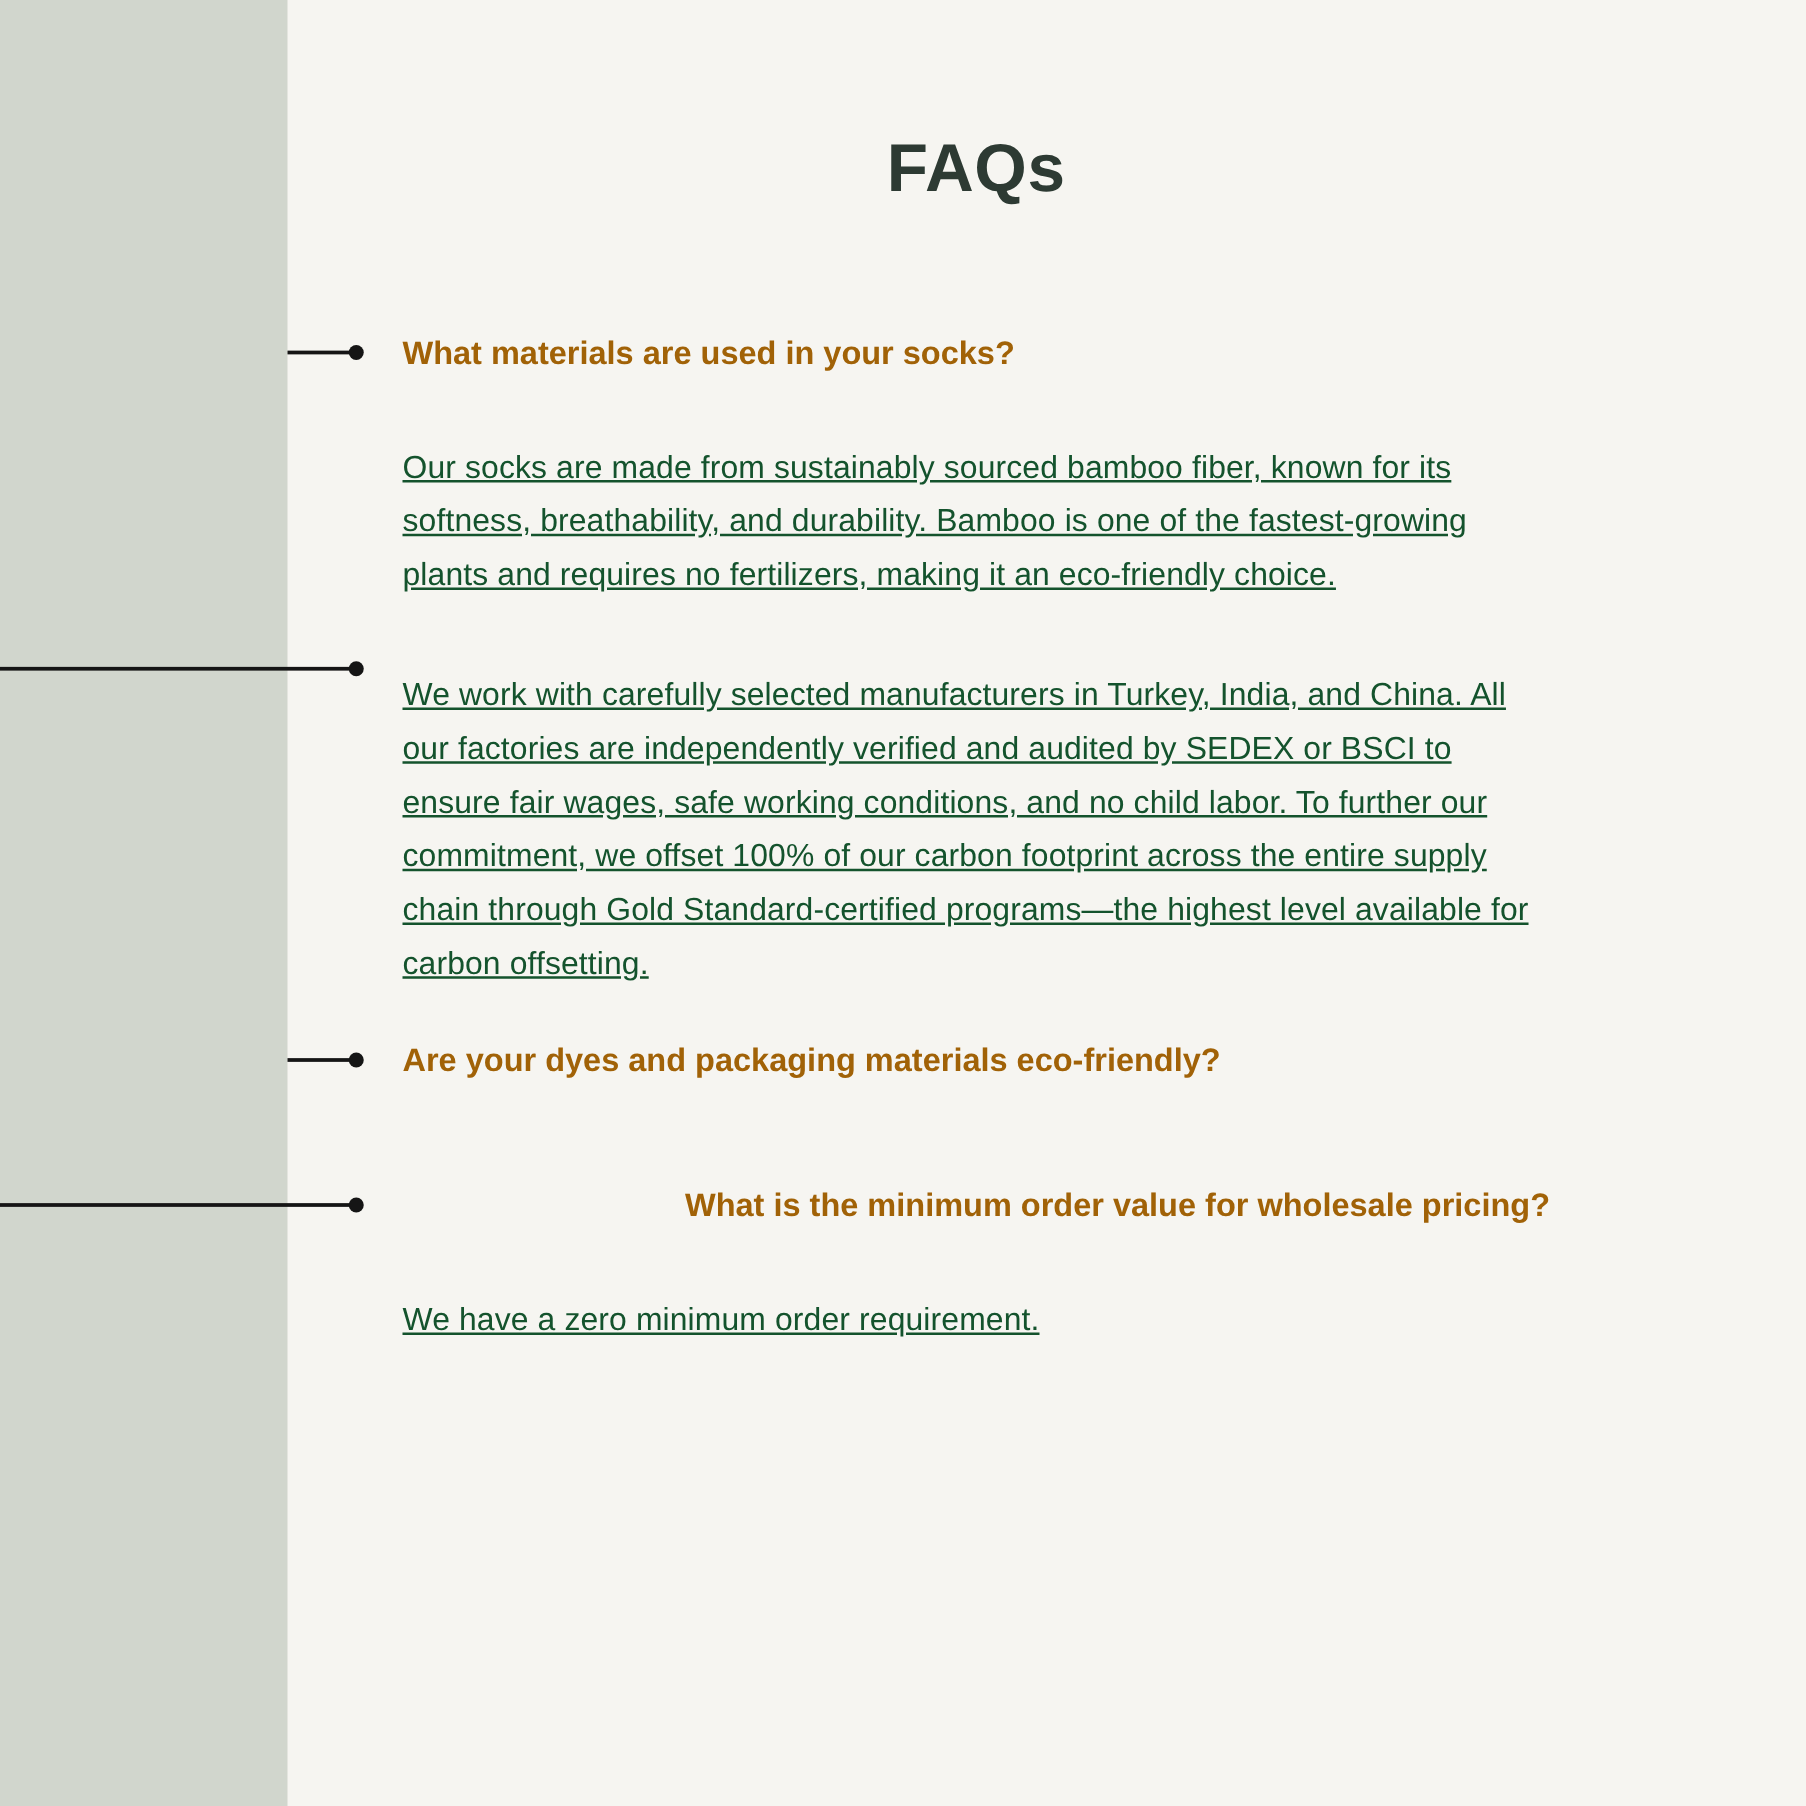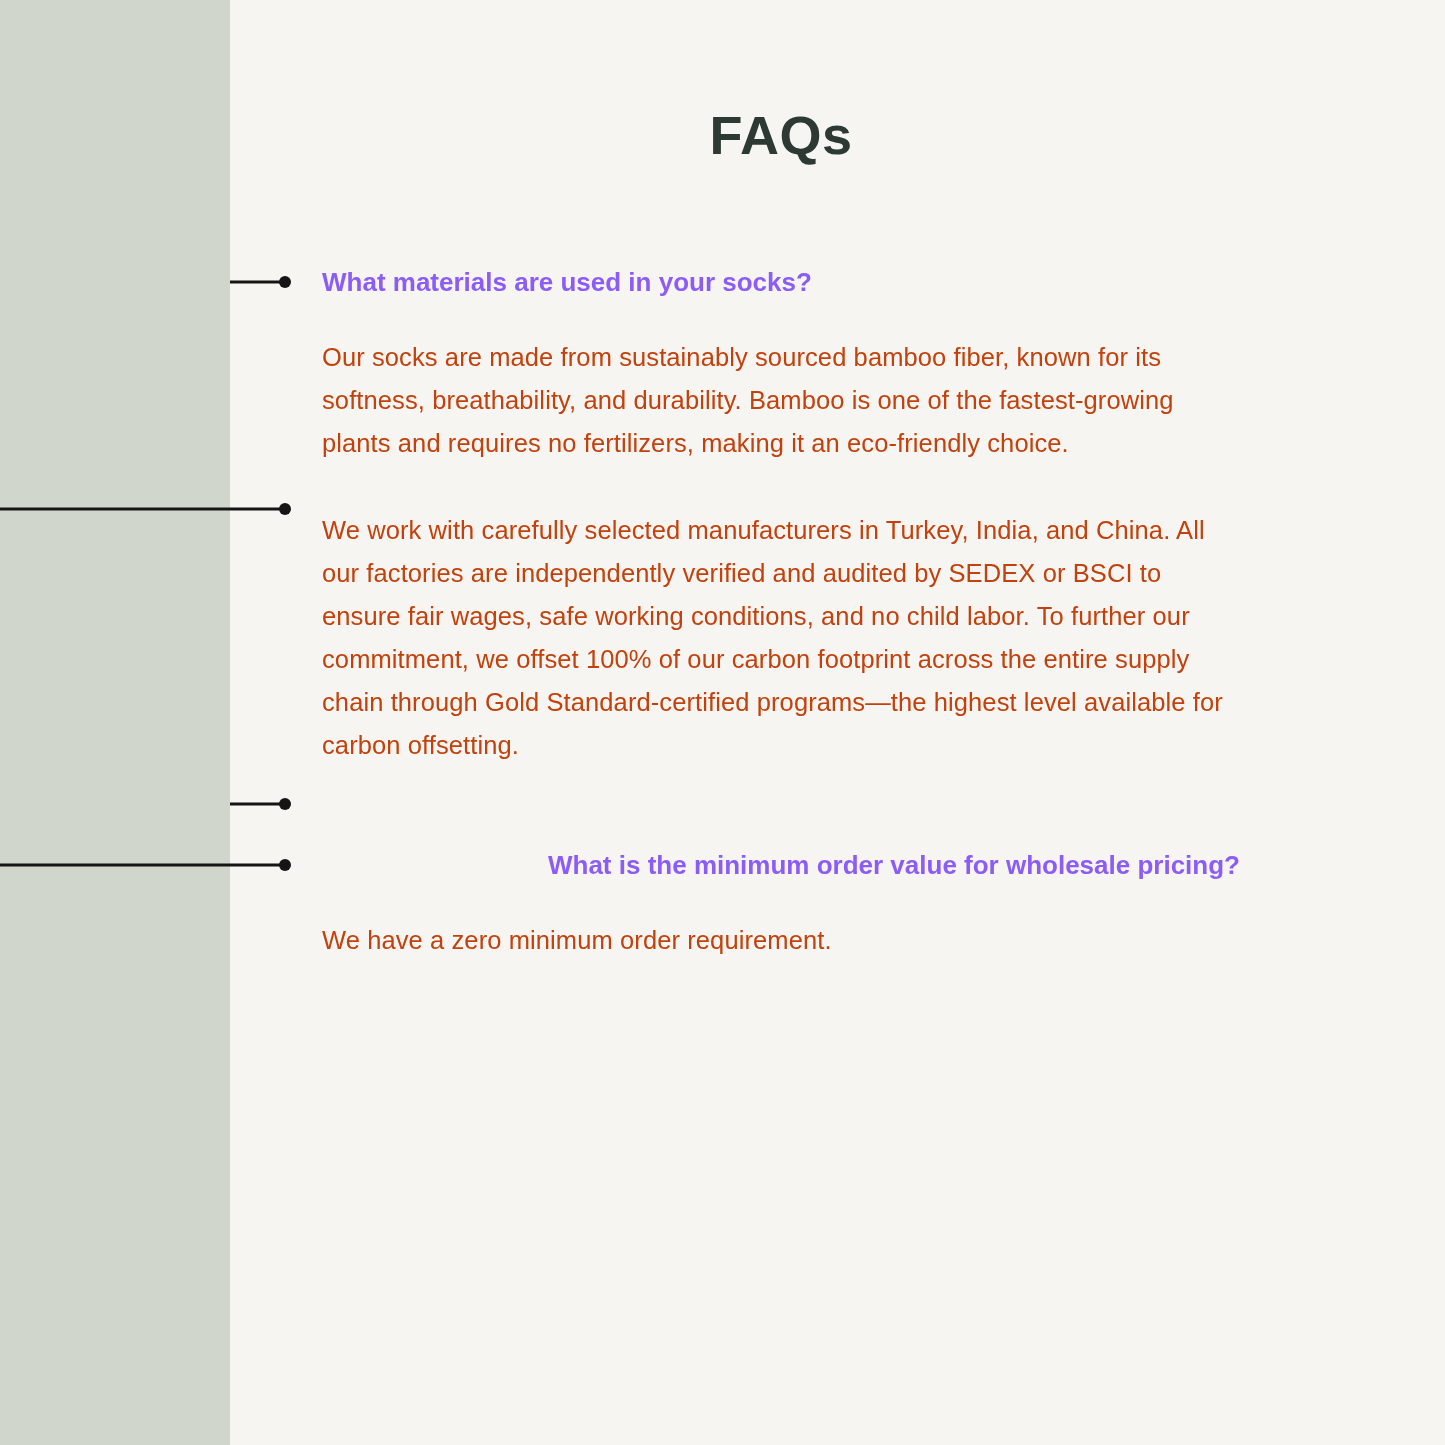--- a/index.html
+++ b/index.html
@@ -32,32 +32,33 @@
     font-weight: bold;
     letter-spacing: 0.5px;
     color: #2d3a33;
   }
 
   .faq-question {
     position: relative;
     font-size: 26px;
     line-height: 36px;
     font-weight: bold;
-    color: #8b5cf6;
+    color: #a16207;
     max-width: 918px;
   }
 
   .faq-answer {
-    margin-top: 36px;
+    margin-top: 53px;
     max-width: 918px;
     font-size: 25.5px;
     line-height: 43px;
     font-weight: normal;
-    color: #c2410c;
+    color: #14532d;
     letter-spacing: 0.1px;
+    text-decoration: underline;
   }
 
   
   .connector-line {
     position: absolute;
     top: 50%;
     transform: translateY(-50%);
     height: 3px;
     background: #151515;
   }
@@ -101,20 +102,21 @@
       <span class="connector-line long"></span>
       <span class="connector-dot"></span>
     </h3>
     <p class="faq-answer">We work with carefully selected manufacturers in Turkey, India, and China. All our factories are independently verified and audited by SEDEX or BSCI to ensure fair wages, safe working conditions, and no child labor. To further our commitment, we offset 100% of our carbon footprint across the entire supply chain through Gold Standard-certified programs—the highest level available for carbon offsetting.</p>
   </div>
 
   <div class="faq-item">
     <h3 class="faq-question mt-q3">
       <span class="connector-line short"></span>
       <span class="connector-dot"></span>
+      <span>Are your dyes and packaging materials eco-friendly?</span>
     </h3>
   </div>
 
   <div class="faq-item">
     <h3 class="faq-question mt-q4">
       <span class="connector-line long"></span>
       <span class="connector-dot"></span>
       <span>What is the minimum order value for wholesale pricing?</span>
     </h3>
     <p class="faq-answer">We have a zero minimum order requirement.</p>

